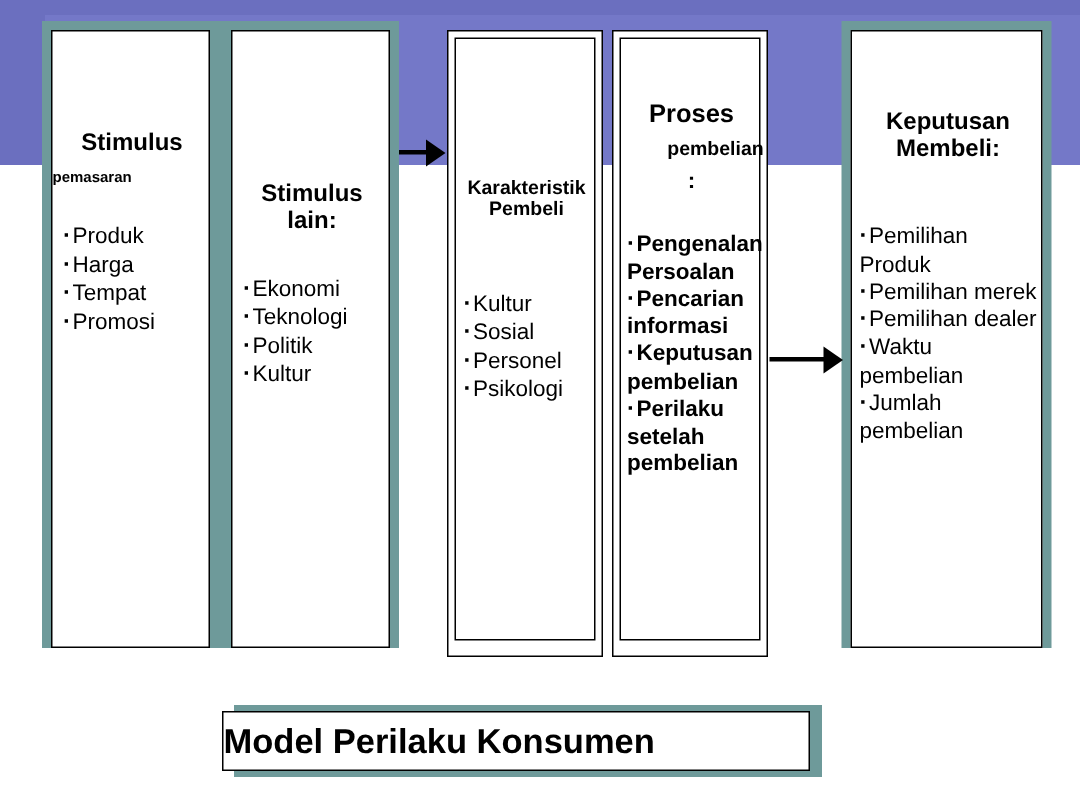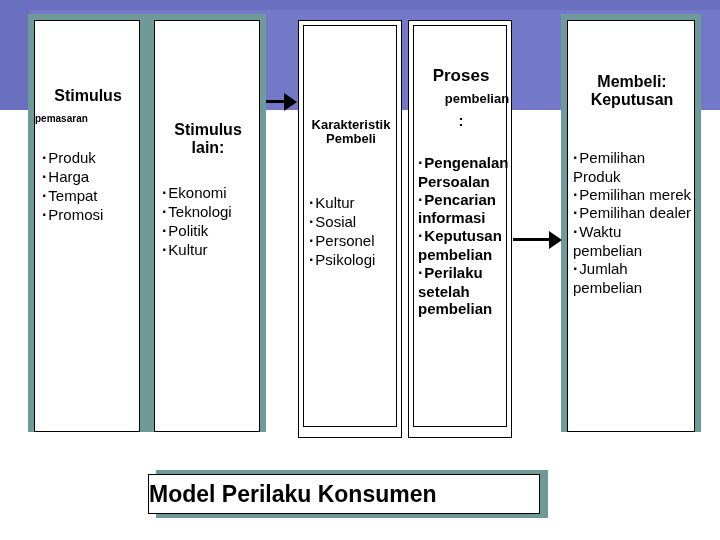--- a/index.html
+++ b/index.html
@@ -173,22 +173,22 @@
     <div class="b">Pengenalan Persoalan</div>
     <div class="b">Pencarian informasi</div>
     <div class="b">Keputusan pembelian</div>
     <div class="b">Perilaku setelah pembelian</div>
   </div>
 </div>
 
 <div class="shadowbox" style="left:561px; top:14px; width:140px; height:418px;"></div>
 <div class="panel" style="left:567px; top:20px; width:128px; height:412px;">
   <div class="hdr" style="position:absolute; left:0; top:52px; width:128px;">
+    <div>Keputusan</div>
     <div>Membeli:</div>
-    <div>Keputusan</div>
   </div>
   <div class="bullets wrap" style="position:absolute; left:5px; top:128px; width:120px;">
     <div class="b">Pemilihan Produk</div>
     <div class="b">Pemilihan merek</div>
     <div class="b">Pemilihan dealer</div>
     <div class="b">Waktu pembelian</div>
     <div class="b">Jumlah pembelian</div>
   </div>
 </div>
 

